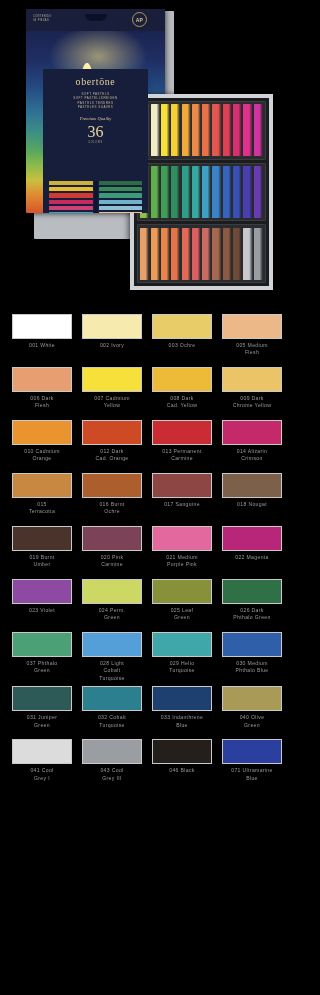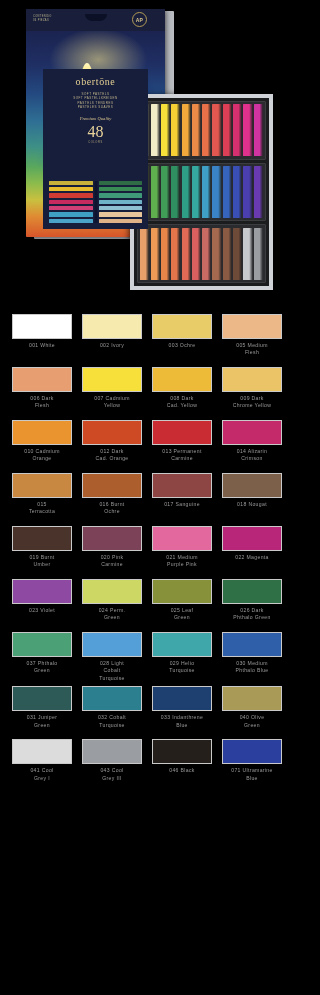--- a/index.html
+++ b/index.html
@@ -33,21 +33,21 @@
     left: 34px; top: 11px;
     width: 140px; height: 228px;
     background: #b9bcc1;
     border-radius: 1px;
   }
 
   
   .box-front {
     position: absolute;
     left: 26px; top: 9px;
-    width: 139px; height: 228px;
+    width: 139px; height: 204px;
     background: #1d2340;
     border-radius: 1px;
     overflow: hidden;
     box-shadow: 0 0 6px rgba(0,0,0,.8);
   }
   
   .box-art {
     position: absolute;
     left: 0; top: 22px; right: 0; bottom: 0;
     background:
@@ -264,21 +264,21 @@
       </div>
       <div class="hang-tab"></div>
 
       <div class="label-panel">
         <div class="brand">obertōne</div>
         <div class="sublines">SOFT PASTELS
 SOFT PASTELLKREIDEN
 PASTELS TENDRES
 PASTELES SUAVES</div>
         <div class="premium">Premium Quality</div>
-        <div class="count">48</div>
+        <div class="count">36</div>
         <div class="count-sub">COLORS</div>
         <div class="mini-sep"></div>
         <div class="mini-grid">
           <div class="mini-col">
               <div class="mini-bar" style="background: rgb(201, 177, 58);"></div>
               <div class="mini-bar" style="background: rgb(232, 188, 44);"></div>
               <div class="mini-bar" style="background: rgb(207, 58, 50);"></div>
               <div class="mini-bar" style="background: rgb(199, 42, 94);"></div>
               <div class="mini-bar" style="background: rgb(209, 63, 119);"></div>
               <div class="mini-bar" style="background: rgb(63, 160, 196);"></div>

